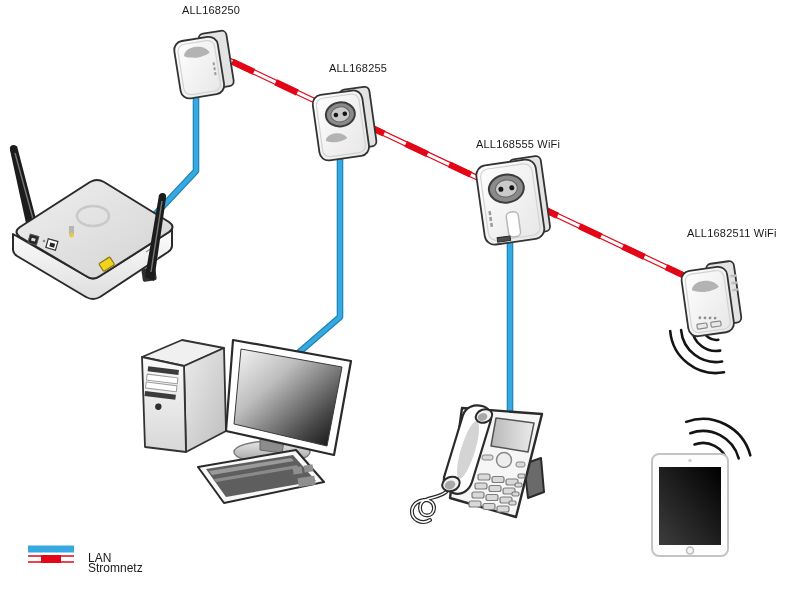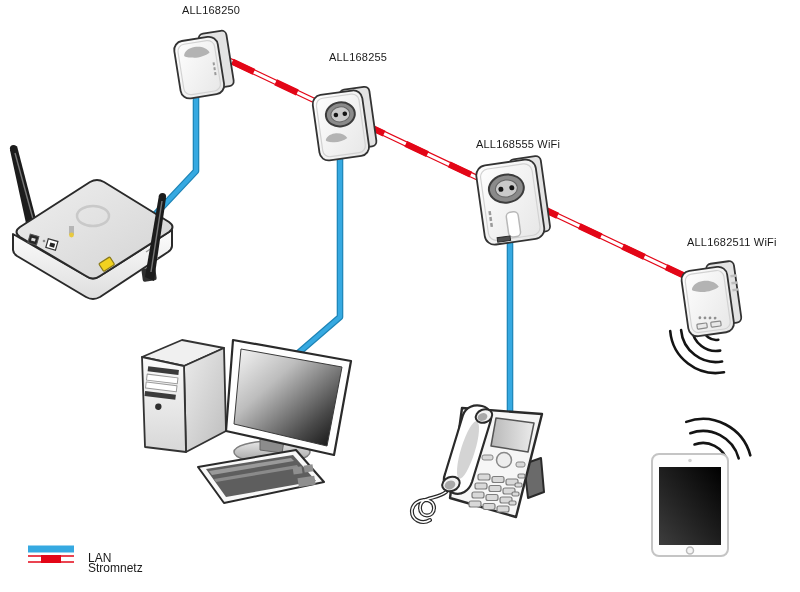--- a/index.html
+++ b/index.html
@@ -253,23 +253,23 @@
     <circle cx="13" cy="64" r="1.4" fill="#8f8f8f"></circle>
     <circle cx="18" cy="64.8" r="1.4" fill="#8f8f8f"></circle>
     <circle cx="23" cy="65.6" r="1.4" fill="#8f8f8f"></circle>
     <circle cx="28" cy="66.4" r="1.4" fill="#8f8f8f"></circle>
     <rect x="9" y="70" width="10" height="5" rx="1" fill="#e8e8e8" stroke="#8a8a8a" stroke-width="1.2"></rect>
     <rect x="23" y="70" width="10" height="5" rx="1" fill="#e8e8e8" stroke="#8a8a8a" stroke-width="1.2"></rect>
   </g>
 </svg>
 
   <div class="device-label" style="left:182px;top:4px">ALL168250</div>
-  <div class="device-label" style="left:329px;top:51px">ALL168255</div>
+  <div class="device-label" style="left:329px;top:62px">ALL168255</div>
   <div class="device-label" style="left:476px;top:138px">ALL168555 WiFi</div>
-  <div class="device-label" style="left:687px;top:236px">ALL1682511 WiFi</div>
+  <div class="device-label" style="left:687px;top:227px">ALL1682511 WiFi</div>
 
   <div>
     <div class="legend-row" style="top:550px">
       <svg class="legend-swatch" width="46" height="10" viewBox="0 0 46 10">
         <line x1="0" y1="2" x2="46" y2="2" style="stroke:var(--color-stromnetz)" stroke-width="1.4"></line>
         <line x1="0" y1="8" x2="46" y2="8" style="stroke:var(--color-stromnetz)" stroke-width="1.4"></line>
         <rect x="13" y="1" width="20" height="8" style="fill:var(--color-stromnetz)"></rect>
       </svg>
       <span class="legend-label">Stromnetz</span>
     </div>

